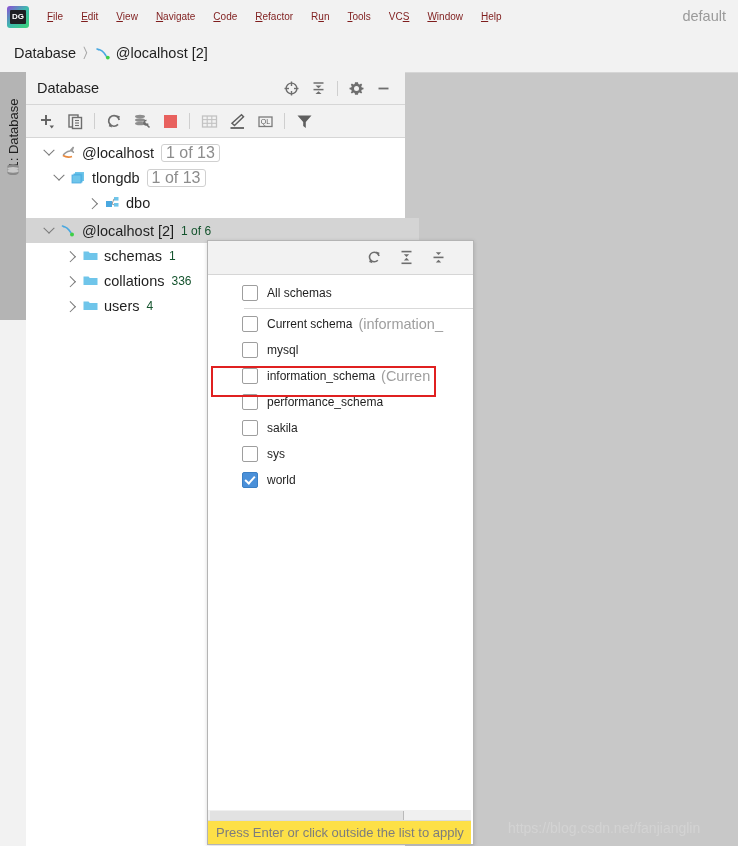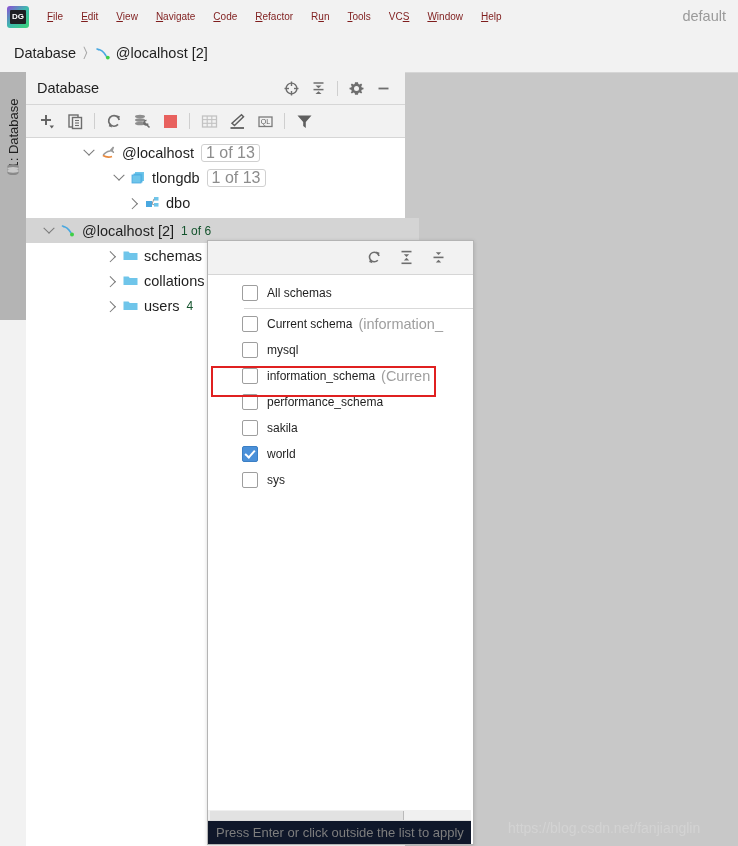--- a/index.html
+++ b/index.html
@@ -147,21 +147,21 @@
   }
   .tb-divider {
     width: 1px; height: 16px; background: #cfcfcf;
     margin: 0 5px;
   }
 
   
   .tree { background: #ffffff; padding-top: 2px; }
   .tree-row {
     height: 25px; display: flex; align-items: center;
-    white-space: nowrap; cursor: default; margin-left: 40px;
+    white-space: nowrap; cursor: default;
   }
   .tw { width: 18px; display:flex; align-items:center; justify-content:center; flex:0 0 auto;}
   .chev {
     display: inline-block;
     width: 7px; height: 7px;
     border-right: 1.6px solid #7a7a7a;
     border-bottom: 1.6px solid #7a7a7a;
   }
   .chev.down { transform: rotate(45deg) translate(-2px,-2px); }
   .chev.right { transform: rotate(-45deg) translate(-1px,0px); }
@@ -272,21 +272,21 @@
   }
   .popup-scrollbar-thumb {
     position: absolute; left: 2px; top: 1px;
     width: 193px; height: 9px;
     background: #e2e2e2;
     border-right: 1px solid #b9b9b9;
   }
   .popup-status {
     position: absolute; left: 0; bottom: 0;
     width: 263px; height: 23px;
-    background: #0f172a;
+    background: #fde047;
     border-top: 1px solid #dcdcdc;
     display: flex; align-items: center;
   }
   .popup-status span {
     font-size: 13px; color: #7d7d7d;
     margin-left: 8px;
   }
 
   
   .watermark {
@@ -458,21 +458,21 @@
           <svg width="17" height="17" viewBox="0 0 17 17">
             <path d="M3 11.5 C4.5 9 7 7.5 10 7 L13.5 3 L12 7 C13 7.4 13.5 8.2 13.5 9" fill="none" stroke="#9a9a9a" stroke-width="1.4"></path>
             <path d="M3 11.5 C5.5 13 9 13.5 12 12.5" fill="none" stroke="#e8883c" stroke-width="1.6"></path>
             <circle cx="11.2" cy="6.6" r="0.9" fill="#9a9a9a"></circle>
           </svg>
         </div>
         <div class="node-label">@localhost</div>
         <div class="node-badge">1 of 13</div>
       </div>
 
-      <div class="tree-row" style="padding-left:44px">
+      <div class="tree-row" style="padding-left:24px">
         <div class="tw">
             <span class="chev down"></span>
           </div>
         <div class="node-ico">
           <svg width="17" height="17" viewBox="0 0 17 17">
             <rect x="5" y="3" width="9" height="9" fill="#6fc5ea"></rect>
             <rect x="3.5" y="4.5" width="9" height="9" fill="#57b9e4"></rect>
             <rect x="2" y="6" width="9" height="8" fill="#6fc5ea" stroke="#4aa8e0" stroke-width="0.8"></rect>
           </svg>
         </div>
@@ -611,29 +611,29 @@
         <div class="cb"></div>
         <div class="pl-label">performance_schema</div>
       </div>
 
       <div class="pl-row">
         <div class="cb"></div>
         <div class="pl-label">sakila</div>
       </div>
 
       <div class="pl-row">
+        <div class="cb"></div>
+        <div class="pl-label">sys</div>
+      </div>
+
+      <div class="pl-row">
         <div class="cb checked"></div>
         <div class="pl-label">world</div>
       </div>
 
-      <div class="pl-row">
-        <div class="cb"></div>
-        <div class="pl-label">sys</div>
-      </div>
-
       <div class="redbox"></div>
     </div>
 
     <div class="popup-scrollbar-track">
       <div class="popup-scrollbar-thumb"></div>
     </div>
 
     <div class="popup-status">
       <span>Press Enter or click outside the list to apply</span>
     </div>

